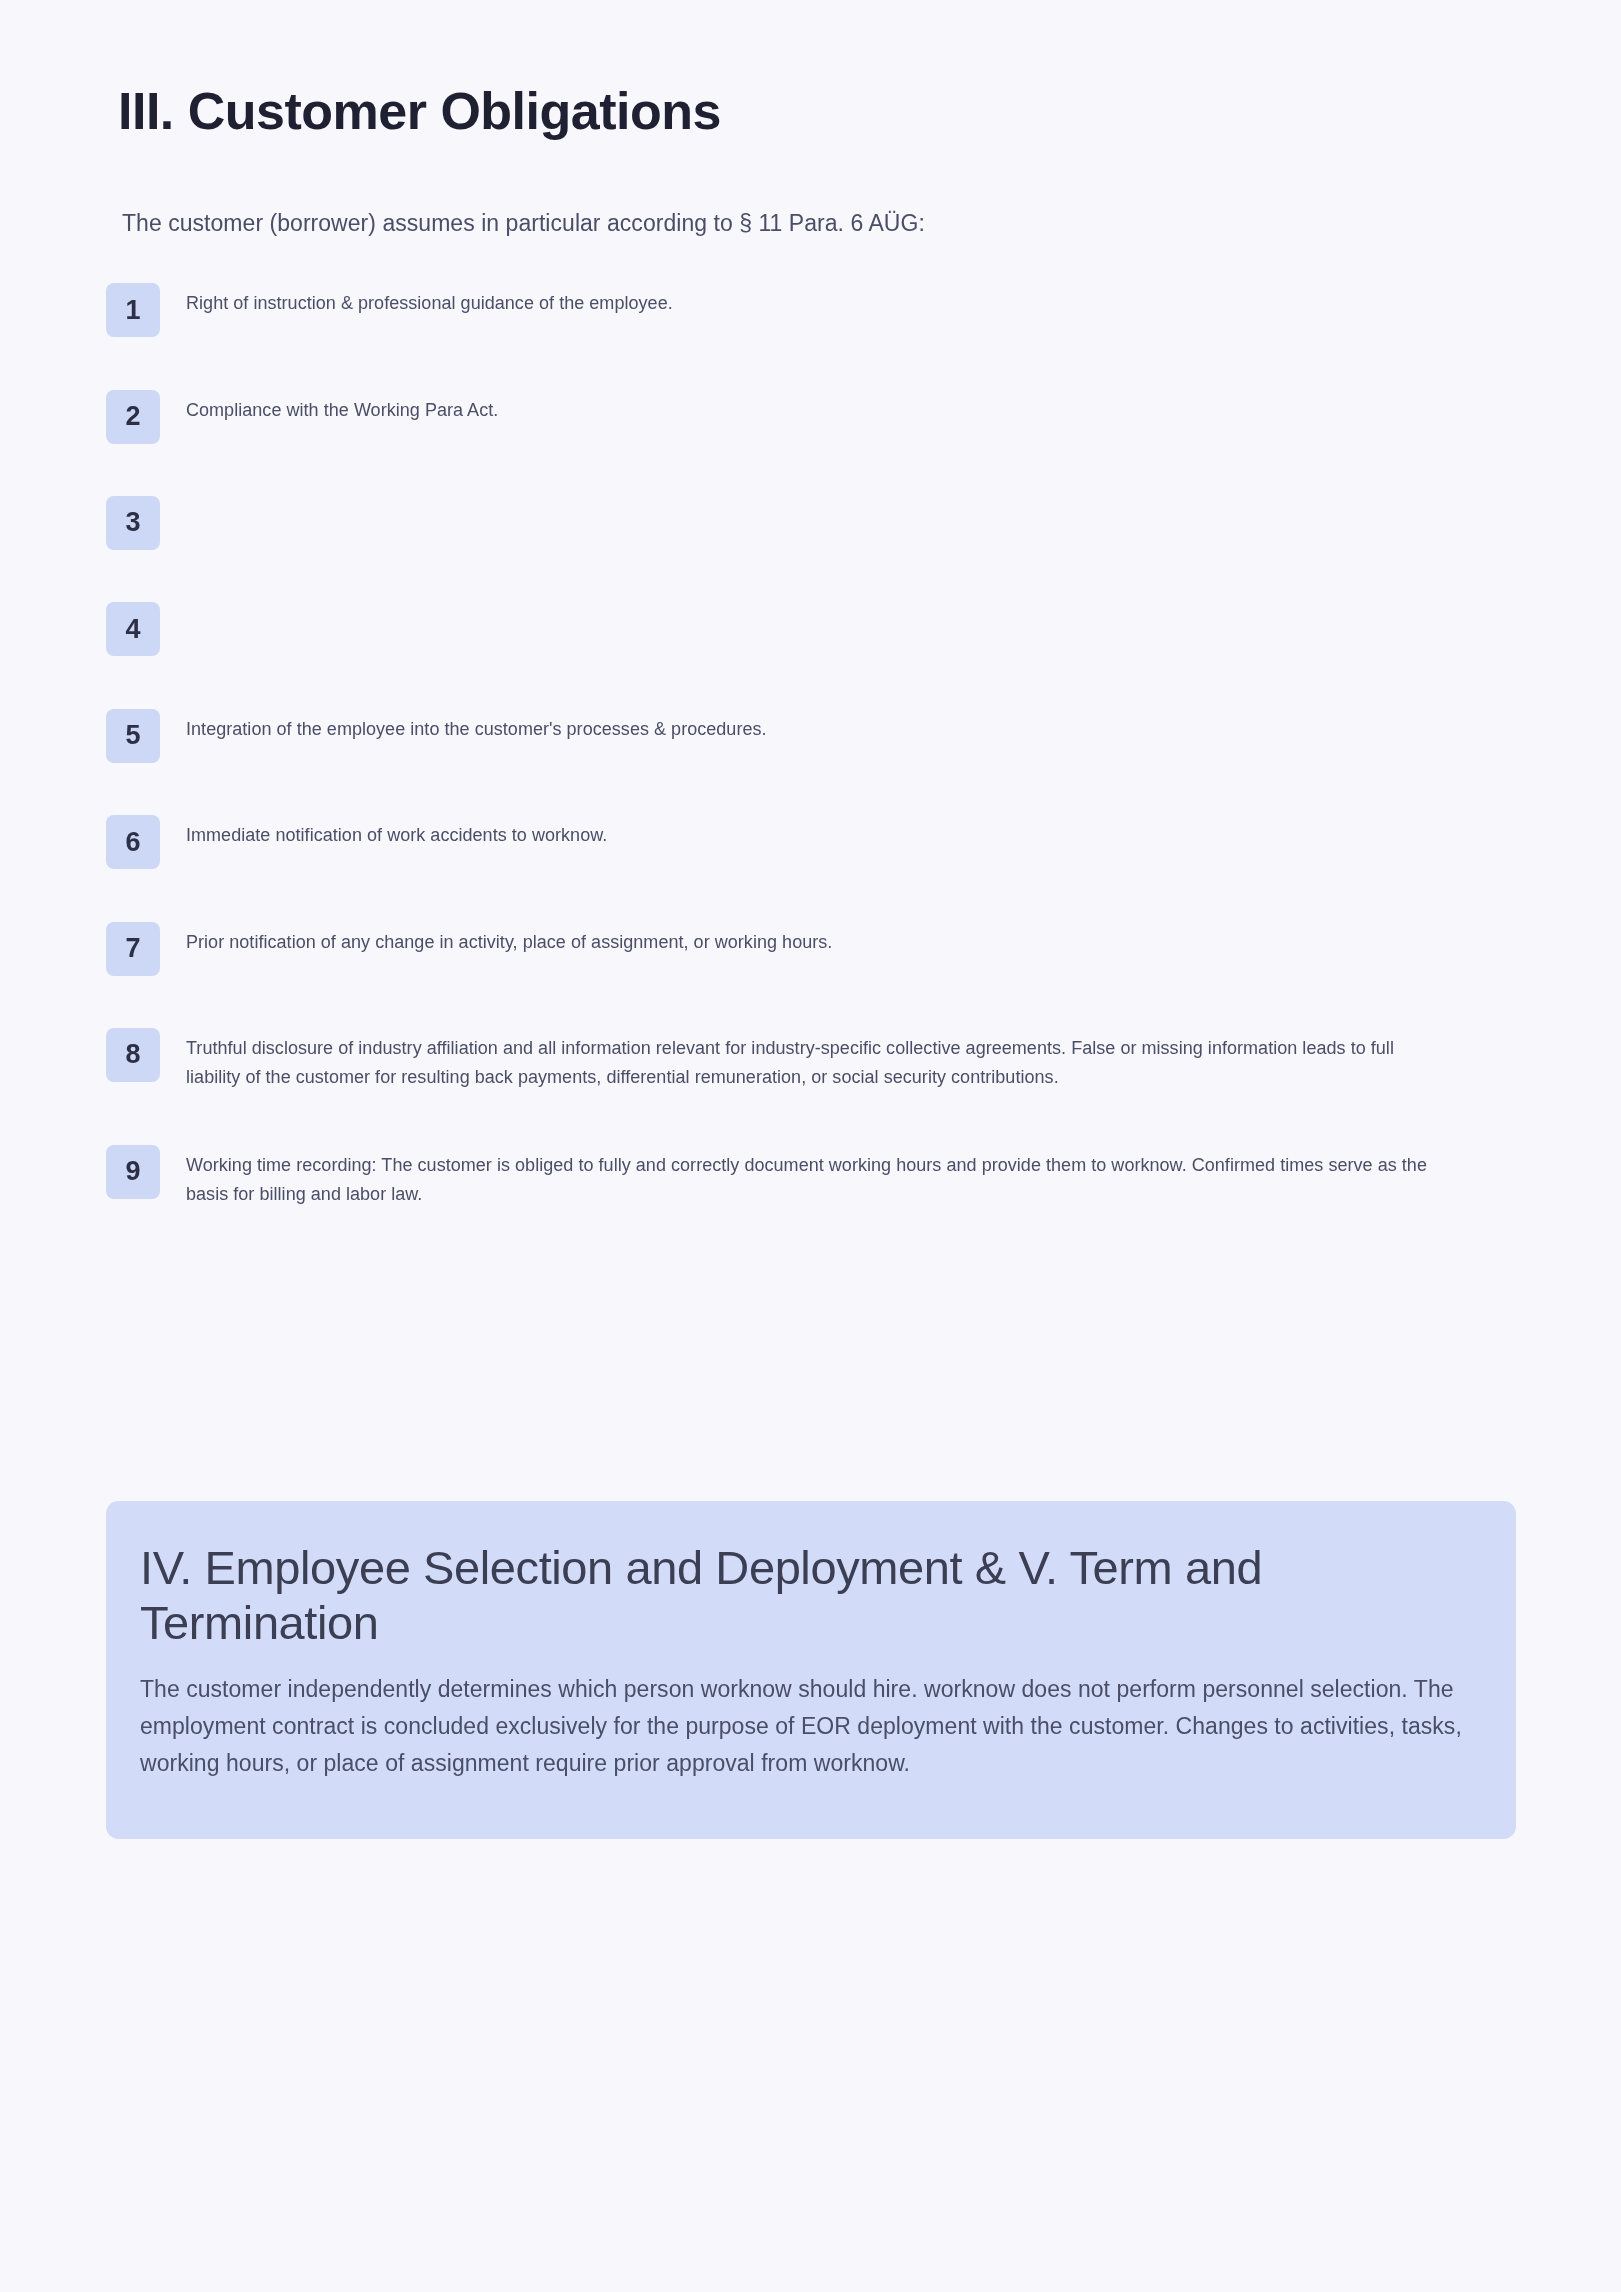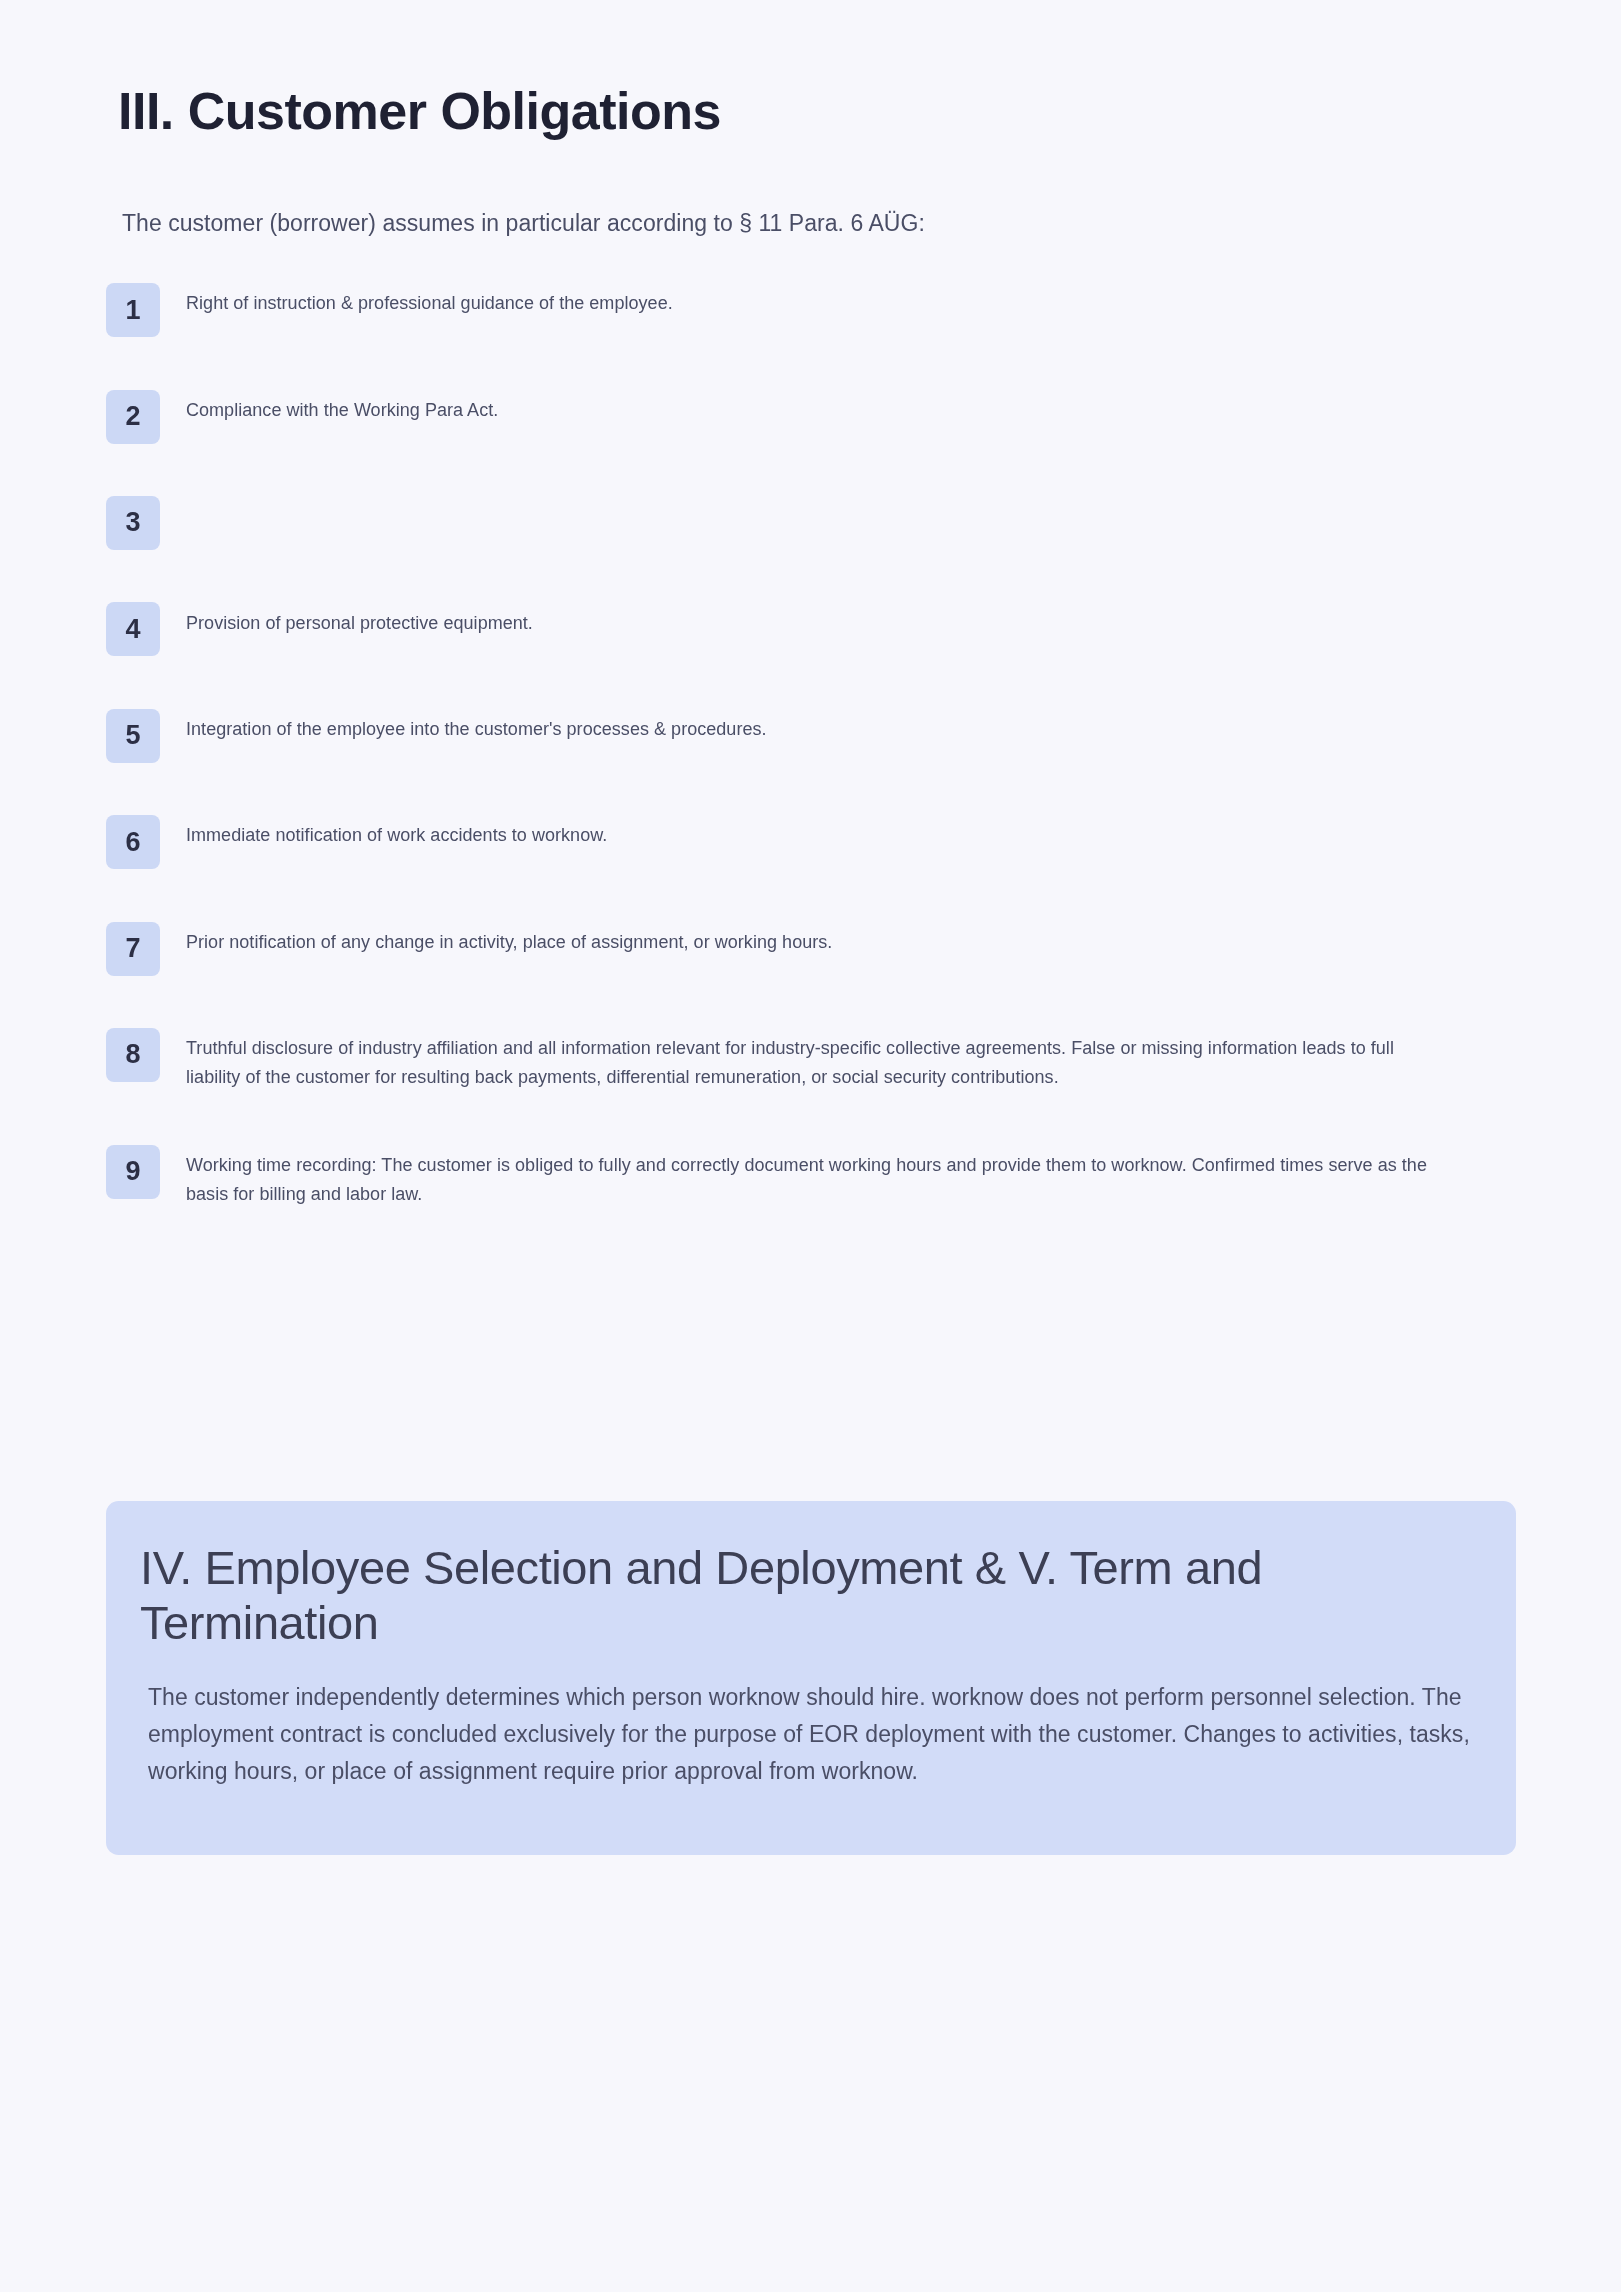--- a/index.html
+++ b/index.html
@@ -97,21 +97,21 @@
   }
   .callout-title {
     margin: 0;
     font-size: 47px;
     line-height: 1.18;
     font-weight: 400;
     letter-spacing: -0.4px;
     color: #3c3f54;
   }
   .callout-body {
-    margin: 8px;
+    margin: 0;
     padding-top: 19.7px;
     font-size: 23px;
     line-height: 1.62;
     color: #4a4e66;
     letter-spacing: 0.04px;
     max-width: 1343px;
   }
 </style>
 </head>
 <body>
@@ -129,21 +129,20 @@
     </li>
     <li class="obligation">
       <span class="badge">2</span>
       <span class="obligation-text">Compliance with the Working Para Act.</span>
     </li>
     <li class="obligation">
       <span class="badge">3</span>
     </li>
     <li class="obligation">
       <span class="badge">4</span>
-      <span class="obligation-text">Provision of personal protective equipment.</span>
     </li>
     <li class="obligation">
       <span class="badge">5</span>
       <span class="obligation-text">Integration of the employee into the customer's processes &amp; procedures.</span>
     </li>
     <li class="obligation">
       <span class="badge">6</span>
       <span class="obligation-text">Immediate notification of work accidents to worknow.</span>
     </li>
     <li class="obligation">

